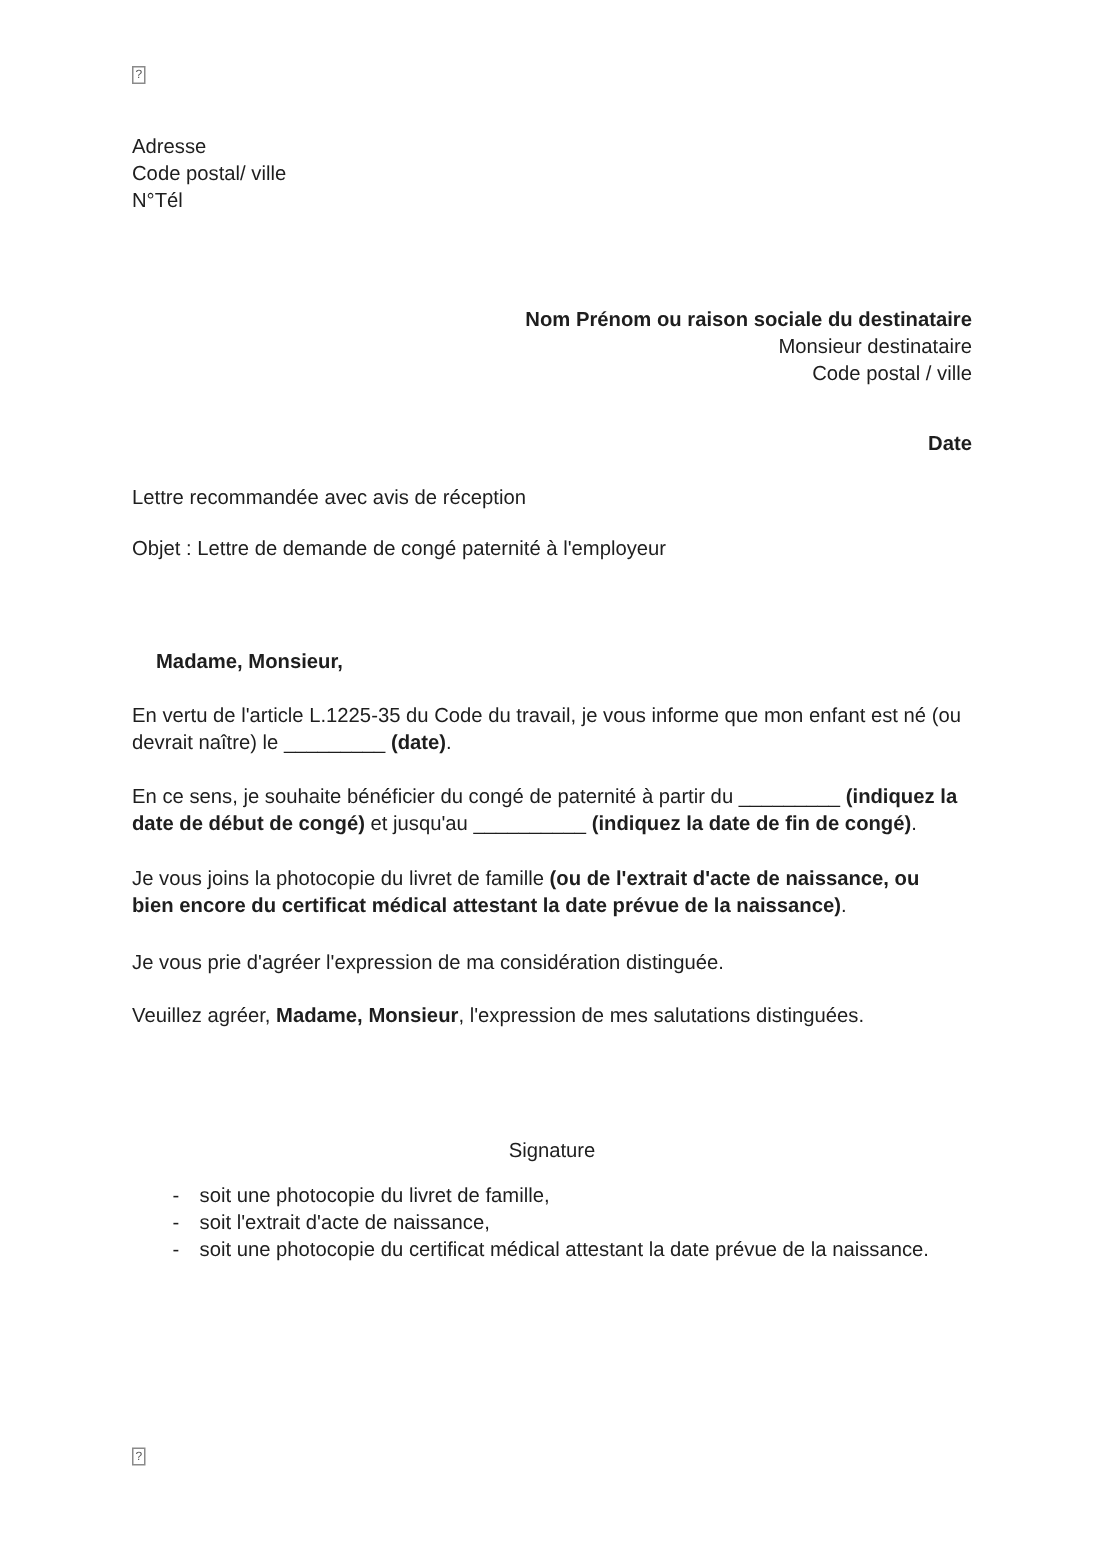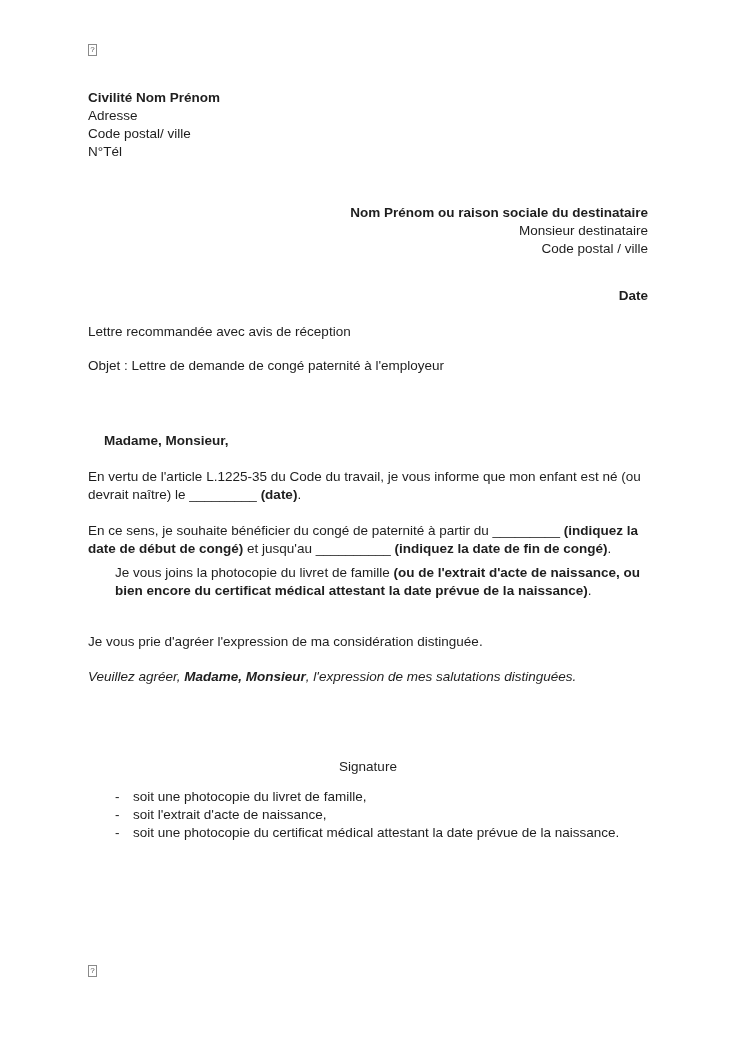--- a/index.html
+++ b/index.html
@@ -34,38 +34,37 @@
   }
   #artifact-top { top: 44px; }
   #sender-block { top: 89px; }
   #recipient-block { top: 204px; }
   #date-line { top: 287px; }
   #mention-line { top: 323px; }
   #subject-line { top: 357px; }
   #salutation-line { top: 432px; padding-left: 16px; }
   #paragraph-1 { top: 468px; }
   #paragraph-2 { top: 522px; }
-  #paragraph-3 { top: 564px; margin-left: 27px; }
+  #paragraph-3 { top: 577px; }
   #paragraph-4 { top: 633px; }
-  #paragraph-5 { top: 668px; font-style: italic; }
+  #paragraph-5 { top: 668px; }
   #signature-line { top: 758px; }
   #attachments-block { top: 788px; }
   #artifact-bottom { top: 965px; }
   .pj-item { display: flex; }
   .pj-dash { margin-left: 27px; width: 18px; flex: none; }
 </style>
 </head>
 <body>
 
 <div class="page">
 
   <span id="artifact-top" class="artifact">?</span>
 
   <div id="sender-block" class="abs">
-    <div class="b">Civilité Nom Prénom</div>
     <div>Adresse</div>
     <div>Code postal/ ville</div>
     <div>N°Tél</div>
   </div>
 
   <div id="recipient-block" class="abs right">
     <div class="b">Nom Prénom ou raison sociale du destinataire</div>
     <div>Monsieur destinataire</div>
     <div>Code postal / ville</div>
   </div>

